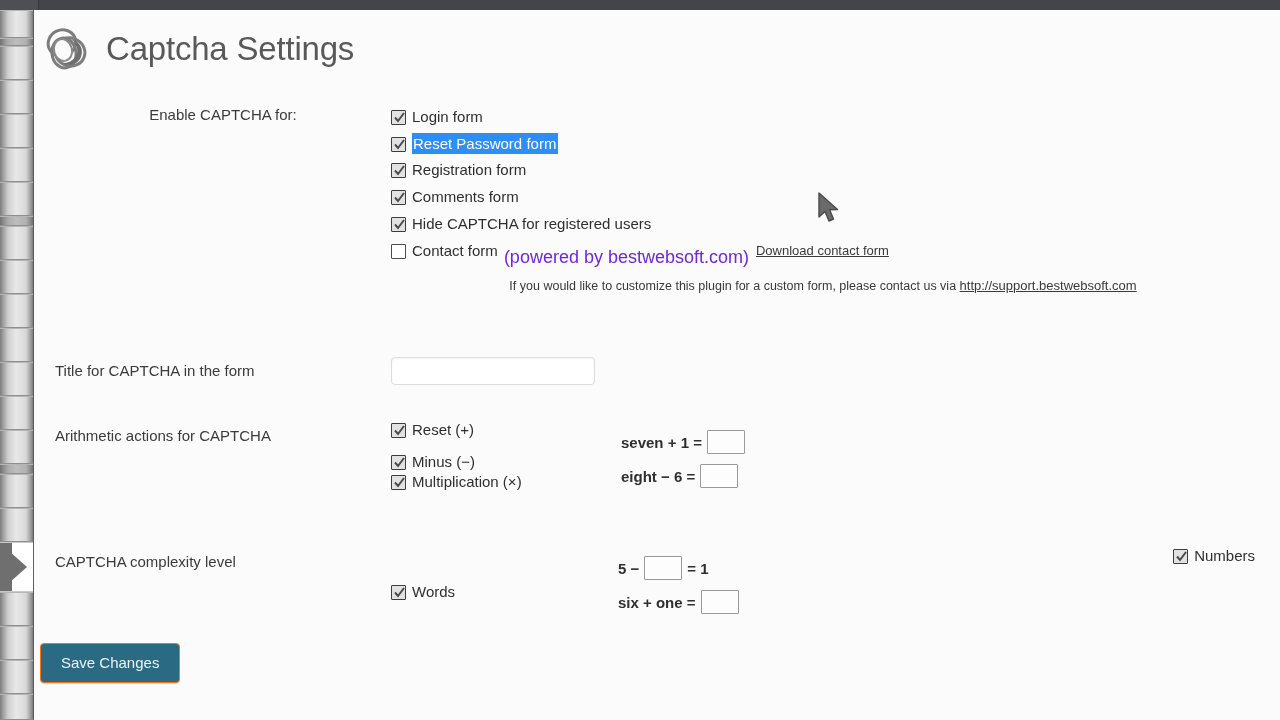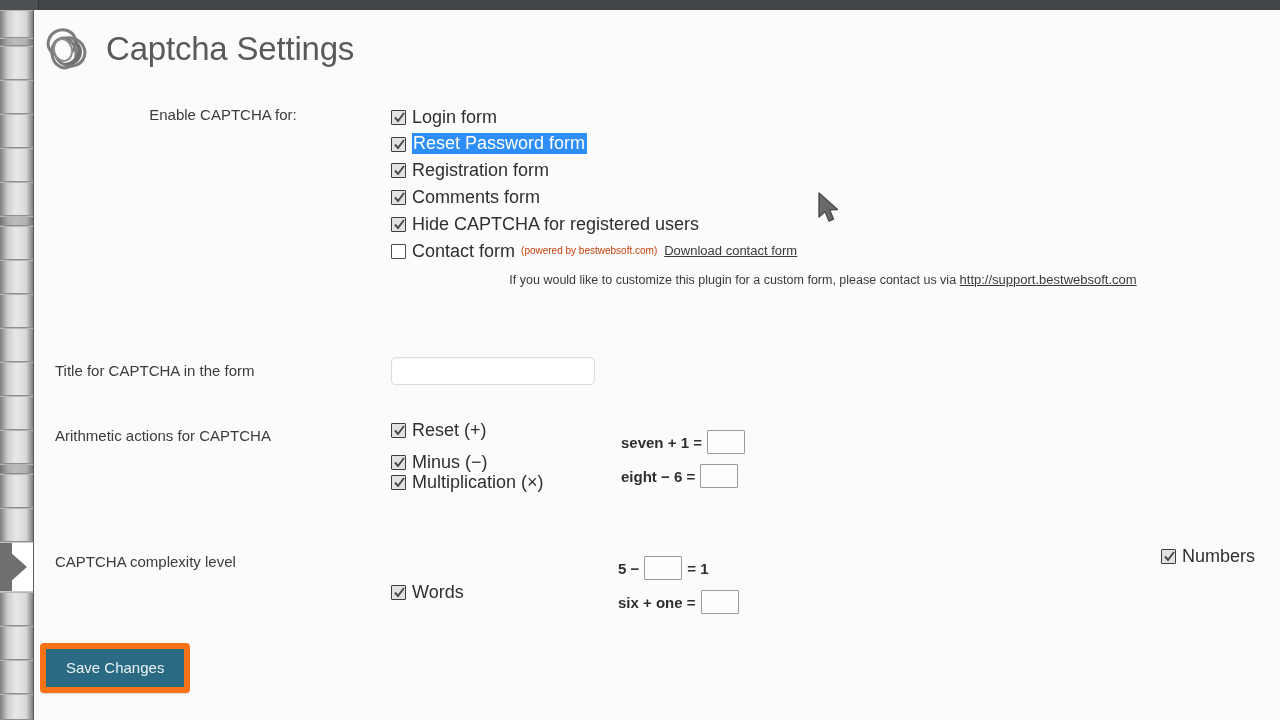--- a/index.html
+++ b/index.html
@@ -142,34 +142,35 @@
   .cbx.checked {
     background: #e2e2e2;
     border-color: #3d3d3d;
   }
   .cbx.checked svg {
     position: absolute;
     left: 1px;
     top: 0px;
   }
   .cb-label {
-    font-size: 18px;
+    font-size: 15px;
     color: #2f2f2f;
     line-height: 20px;
   }
   .cb-label.selected {
     background: #2e8ef7;
     color: #ffffff;
     padding: 1px 2px 1px 1px;
     margin: -1px 0;
     line-height: 19px;
   }
   .muted-paren {
-    font-size: 10px;
-    color: #c2410c;
+    font-size: 18px;
+    color: #6d28d9;
+    margin-top: 6px;
   }
   a.inline-link {
     color: #3a3a3a;
     text-decoration: underline;
     font-size: 13px;
   }
   .help-note {
     font-size: 12.5px;
     color: #3a3a3a;
     margin-top: 11px;
@@ -220,21 +221,21 @@
     white-space: nowrap;
   }
   .eq-line .sp { display: inline-block; width: 5px; }
 
   
   #save-changes-button {
     position: absolute;
     left: 5px;
     top: 633px;
     background: #2a6a82;
-    border: 6px solid #f97316;
+    border: 1px solid #f97316;
     border-radius: 4px;
     color: #eaf2f5;
     font-family: "Liberation Sans", sans-serif;
     font-size: 15px;
     padding: 10px 20px 11px 20px;
     cursor: pointer;
     box-shadow: 0 1px 0 rgba(0,0,0,0.12);
   }
 
   

